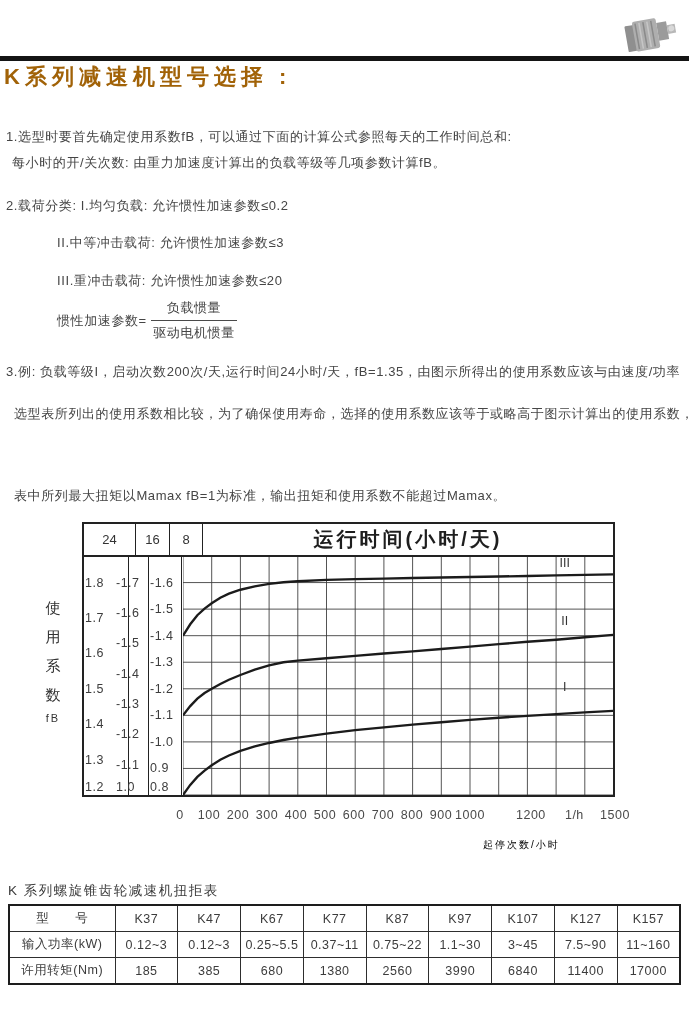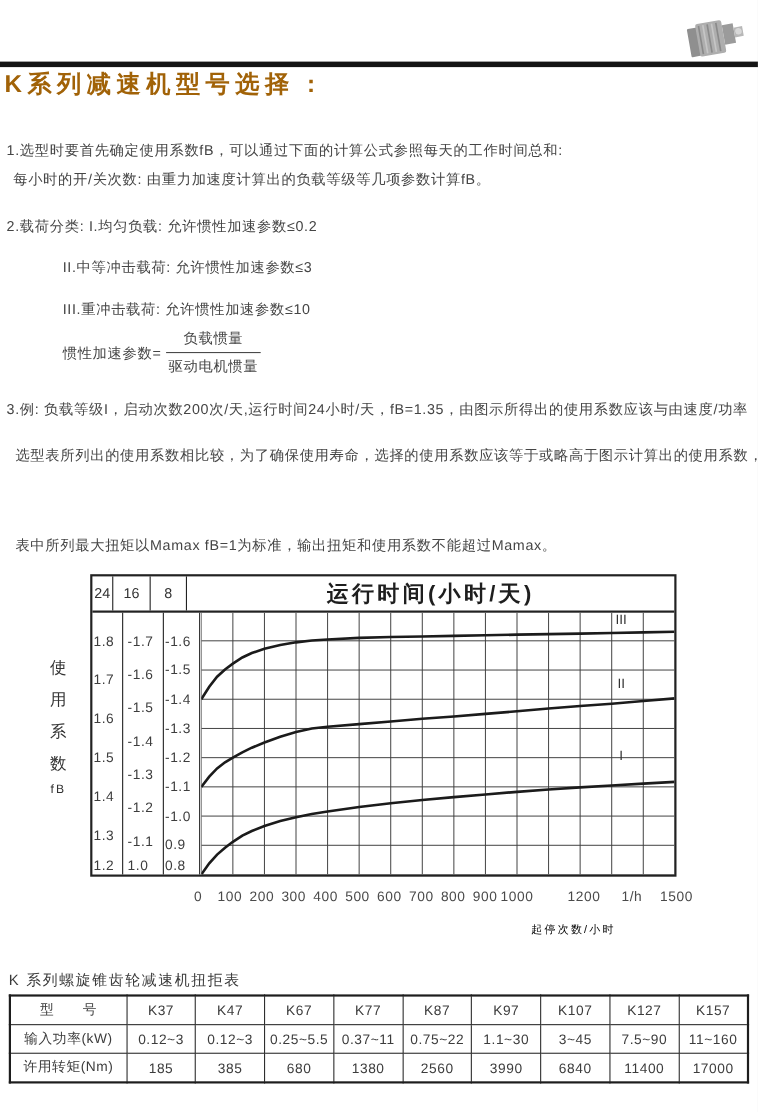--- a/index.html
+++ b/index.html
@@ -18,26 +18,26 @@
   
   .chart{position:absolute;left:40px;top:517px;width:620px;height:345px;}
   .ylabel{position:absolute;left:0;top:76px;width:26px;text-align:center;font-size:15px;color:#333;}
   .ylabel .ychar{display:block;line-height:29px;}
   .ylabel .ysub{display:block;margin-top:3px;font-size:11px;letter-spacing:2px;}
   .frame{position:absolute;left:42px;top:5px;width:533px;height:275px;border:2px solid #222;
          box-sizing:border-box;display:flex;flex-direction:column;background:#fff;}
   .chead{display:flex;height:33px;border-bottom:2px solid #222;box-sizing:border-box;flex:0 0 33px;}
   .hcell{box-sizing:border-box;border-right:1.5px solid #222;display:flex;align-items:center;
          justify-content:center;font-size:13px;color:#333;}
-  .hc1{width:19px;} .hc2{width:34px;} .hc3{width:33px;}
+  .hc1{width:52px;} .hc2{width:34px;} .hc3{width:33px;}
   .htitle{flex:1;display:flex;align-items:center;justify-content:center;font-size:20px;
           font-weight:bold;color:#1e1e1e;letter-spacing:3px;}
   .cbody{position:relative;flex:1;}
   .scale-col{position:absolute;top:0;bottom:0;box-sizing:border-box;border-right:1.5px solid #222;}
-  .sc1{left:0;width:28px;} .sc2{left:31px;width:34px;} .sc3{left:65px;width:33px;}
+  .sc1{left:0;width:45px;} .sc2{left:31px;width:34px;} .sc3{left:65px;width:33px;}
   .slabel{position:absolute;left:1px;transform:translateY(-50%);font-size:12.5px;color:#3d3d3d;
           white-space:nowrap;letter-spacing:0.5px;}
   .plot{position:absolute;left:98.5px;top:0;right:0;bottom:0;}
   .plot svg{display:block;width:100%;height:100%;}
   .xticks{position:absolute;left:140px;top:291px;width:435px;height:16px;}
   .xtick{position:absolute;transform:translateX(-50%);font-size:12.5px;color:#4a4a4a;
          letter-spacing:0.5px;white-space:nowrap;}
   .xaxis-title{position:absolute;left:443px;top:321px;font-size:10px;color:#000000;
                letter-spacing:2px;white-space:nowrap;}
 
@@ -72,21 +72,21 @@
   </div>
 
   <div class="topline"></div>
 
   <div class="doc-title">K系列减速机型号选择 :</div>
 
   <div class="para" style="left:6px;top:128px;">1.选型时要首先确定使用系数fB，可以通过下面的计算公式参照每天的工作时间总和:</div>
   <div class="para" style="left:12px;top:154px;">每小时的开/关次数: 由重力加速度计算出的负载等级等几项参数计算fB。</div>
   <div class="para" style="left:6px;top:197px;">2.载荷分类: I.均匀负载: 允许惯性加速参数≤0.2</div>
   <div class="para" style="left:57px;top:234px;">II.中等冲击载荷: 允许惯性加速参数≤3</div>
-  <div class="para" style="left:57px;top:272px;">III.重冲击载荷: 允许惯性加速参数≤10</div>
+  <div class="para" style="left:57px;top:272px;">III.重冲击载荷: 允许惯性加速参数≤20</div>
 
   <div class="formula" style="left:57px;top:299px;">
     <span>惯性加速参数=</span>
     <span class="frac">
       <span class="num">负载惯量</span>
       <span class="den">驱动电机惯量</span>
     </span>
   </div>
 
   <div class="para" style="left:6px;top:363px;">3.例: 负载等级I，启动次数200次/天,运行时间24小时/天，fB=1.35，由图示所得出的使用系数应该与由速度/功率</div>

